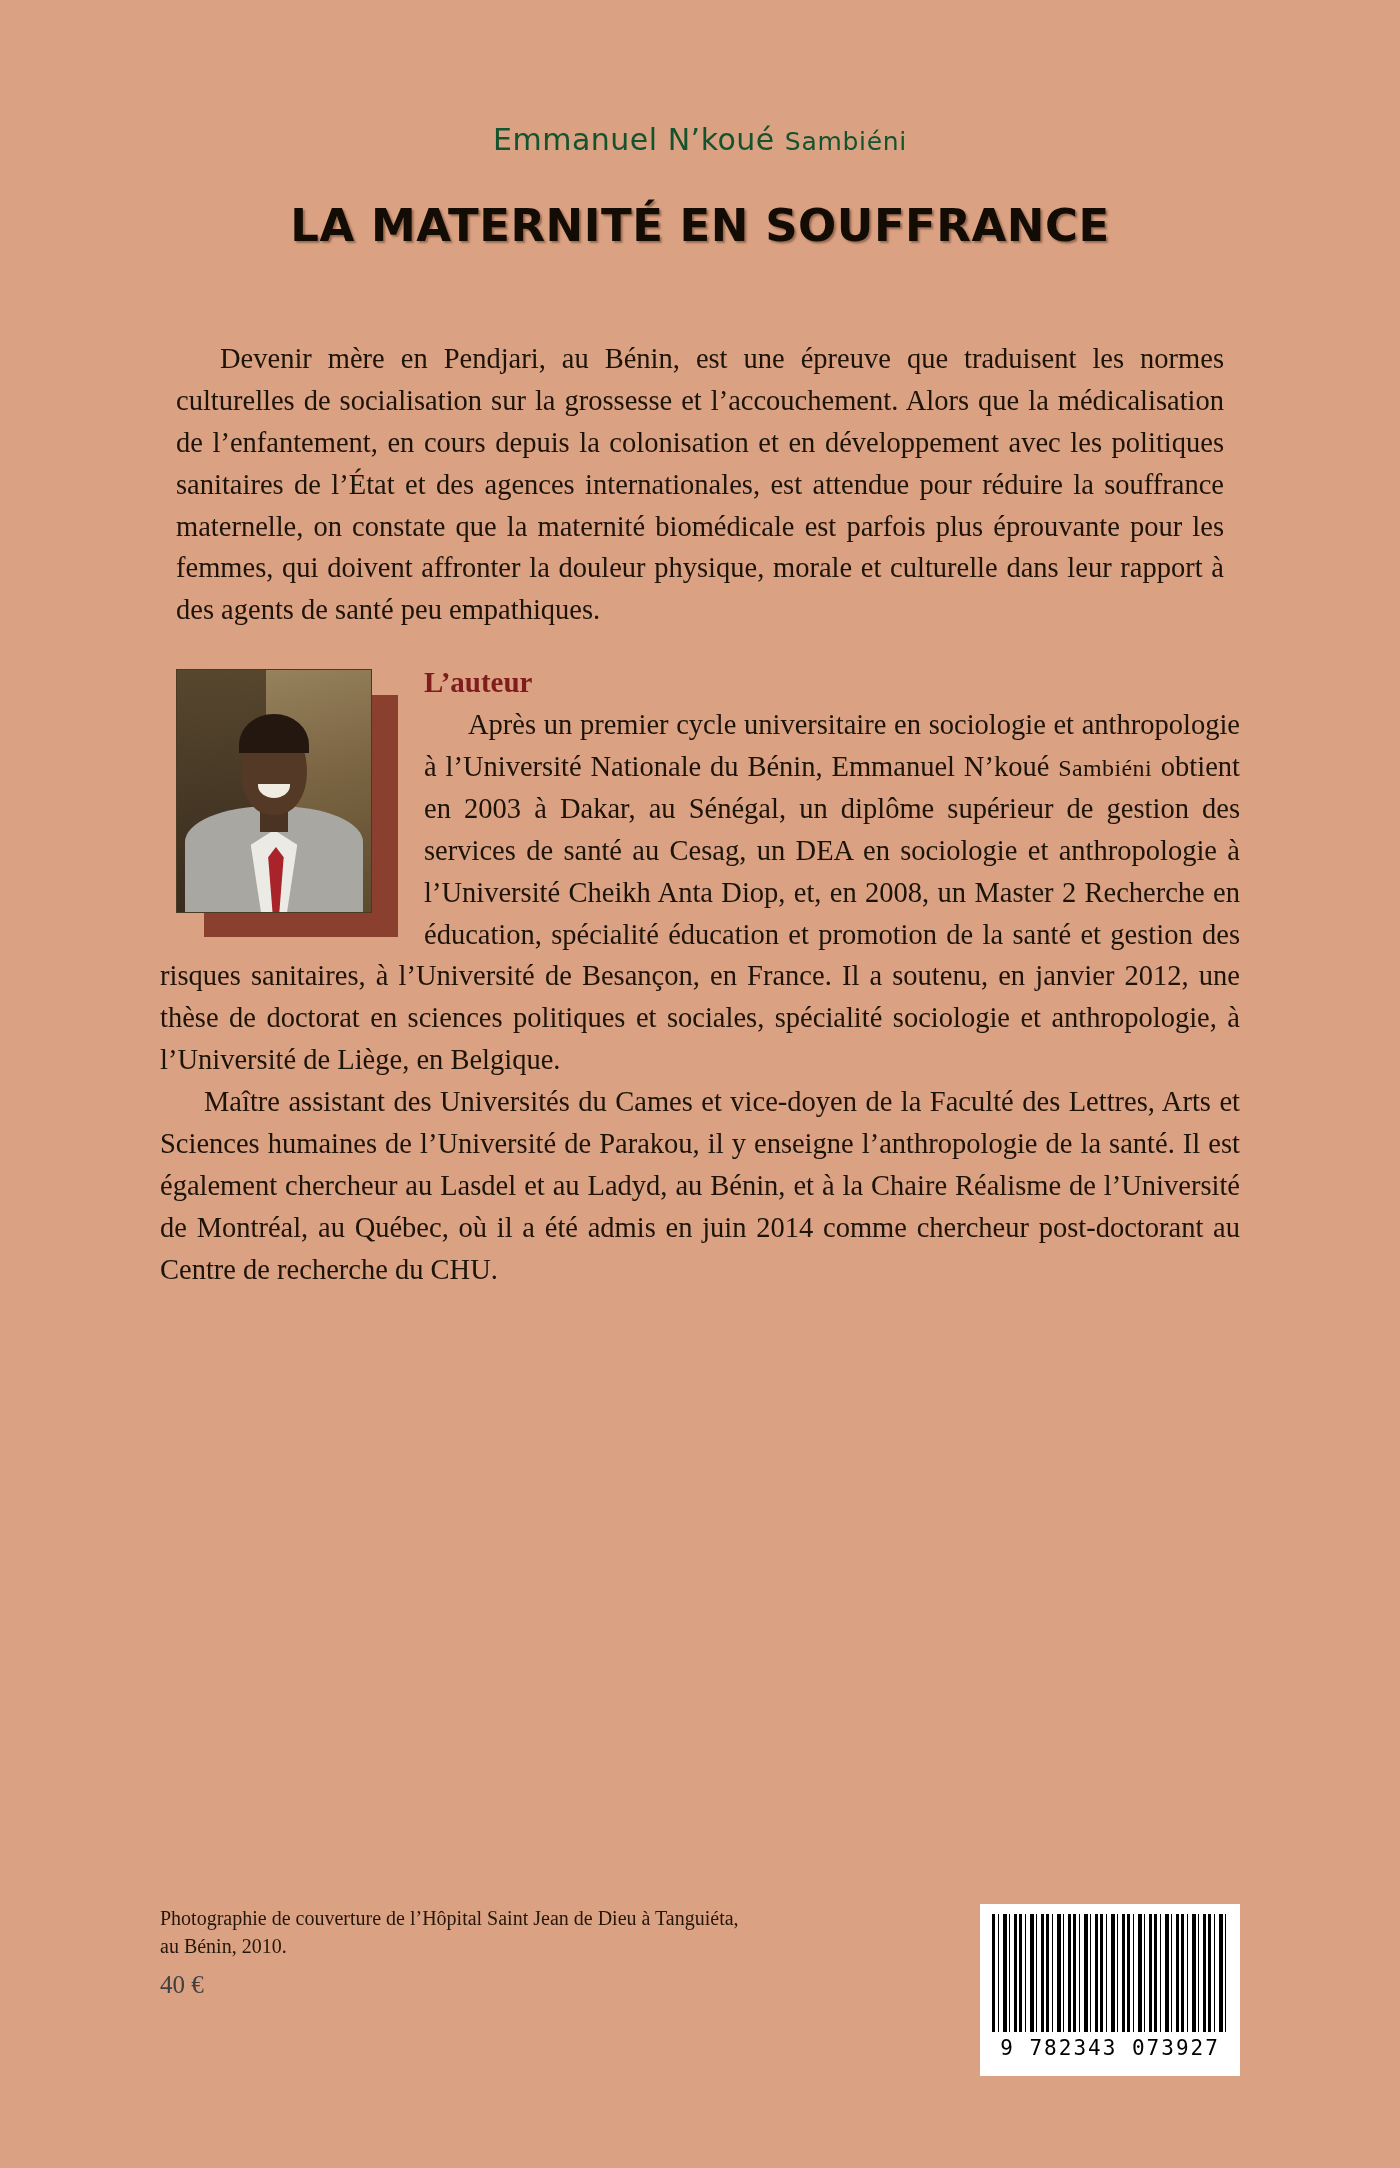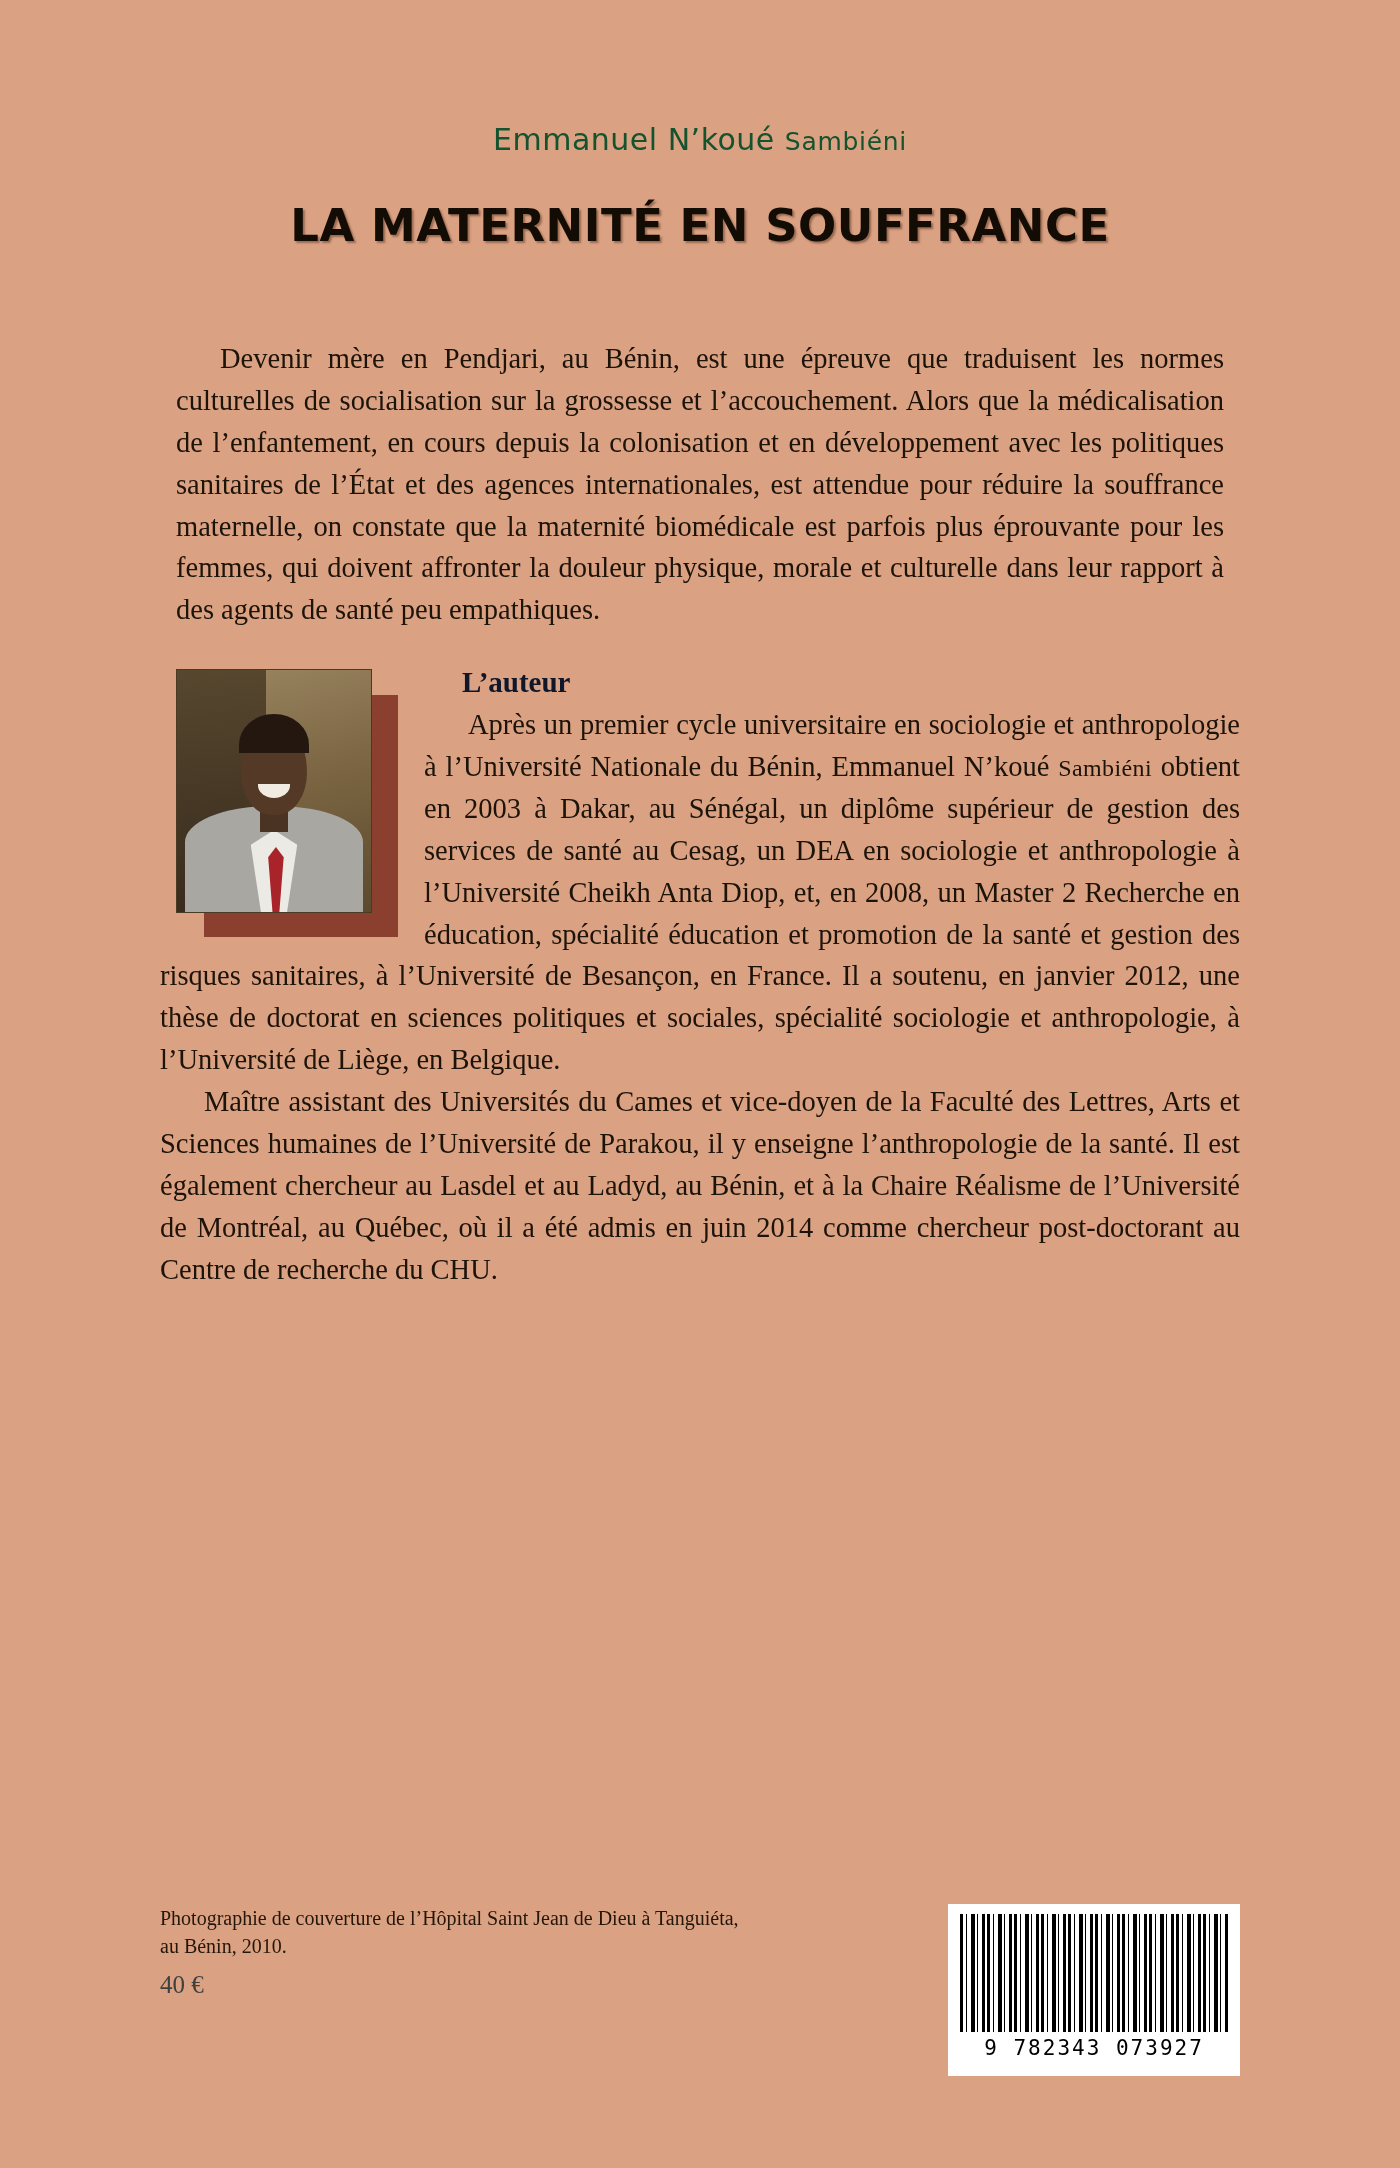--- a/index.html
+++ b/index.html
@@ -136,22 +136,21 @@
   }
   .ph-smile {
     position: absolute; left: 42%; top: 47%; width: 16%; height: 6%;
     background: #f1ece2;
     border-radius: 0 0 60% 60% / 0 0 100% 100%;
   }
 
   .author-heading {
     font-weight: bold;
     font-size: 29px;
-    color: #0f172a;
-    margin-left: 38px;
+    color: #7f1d1d;
   }
   .author-section p {
     margin: 0;
     text-indent: 44px;
   }
   .author-section p.noindent { text-indent: 0; }
   .smallcaps2 { font-size: 24px; letter-spacing: .4px; }
 
   
   .footer {
@@ -174,21 +173,21 @@
   }
   .price {
     margin-top: 10px;
     font-size: 25px;
     color: #404040;
   }
   .barcode-box {
     position: absolute;
     right: 0;
     top: 0;
-    width: 292px;
+    width: 260px;
     height: 172px;
     background: #ffffff;
     padding: 10px 12px 6px 12px;
     box-sizing: border-box;
   }
   .bars {
     height: 118px;
     width: 100%;
     background-image: repeating-linear-gradient(
       to right,

